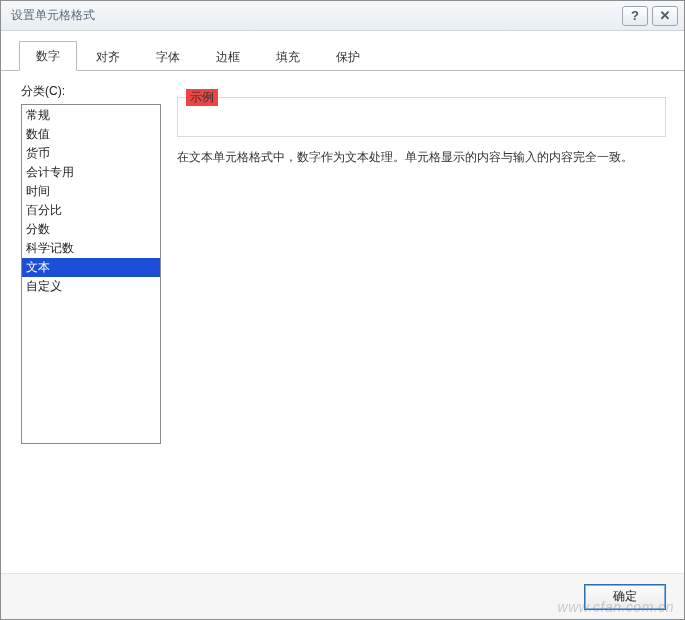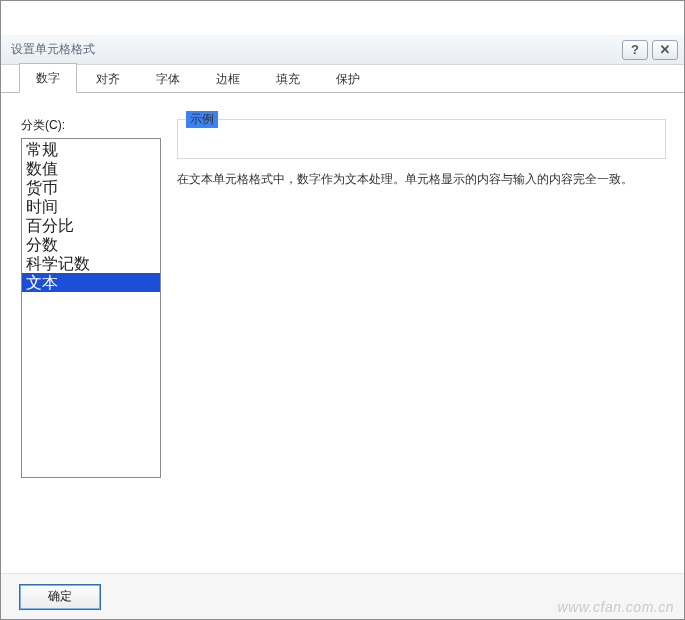--- a/index.html
+++ b/index.html
@@ -18,21 +18,20 @@
     display: flex;
     flex-direction: column;
   }
   .titlebar {
     height: 30px;
     background: linear-gradient(#f5f8fb, #e9eef3);
     border-bottom: 1px solid #d0d5da;
     display: flex;
     align-items: center;
     padding: 0 6px 0 10px;
-    margin-top: 34px;
   }
   .titlebar .title {
     flex: 1;
     color: #5a6a78;
     font-size: 12px;
   }
   .titlebar .winbtn {
     width: 26px;
     height: 20px;
     margin-left: 4px;
@@ -42,21 +41,21 @@
     display: flex;
     align-items: center;
     justify-content: center;
     color: #4a5865;
     font-weight: bold;
     font-size: 13px;
     cursor: default;
   }
   .tabstrip {
     display: flex;
-    height: 28px;
+    height: 40px;
     align-items: flex-end;
     padding: 4px 10px 0 18px;
     border-bottom: 1px solid #bcbcbc;
     background: #fff;
   }
   .tab {
     padding: 6px 16px 5px 16px;
     font-size: 12px;
     color: #333;
     border: 1px solid transparent;
@@ -80,21 +79,20 @@
   .topsection {
     display: flex;
     gap: 16px;
     flex: 1;
     min-height: 0;
   }
   .leftcol {
     width: 140px;
     display: flex;
     flex-direction: column;
-    margin-top: 12px;
   }
   .leftcol .label {
     font-size: 12px;
     color: #222;
     margin-bottom: 4px;
   }
   .listbox {
     flex: 0 0 340px;
     height: 340px;
     border: 1px solid #8a8a8a;
@@ -112,21 +110,21 @@
     background: #cfcfcf;
     border: 1px solid #b8b8b8;
   }
   .listbox::-webkit-scrollbar-button {
     background: #f0f0f0;
     height: 17px;
     border: 1px solid #d0d0d0;
   }
   .listitem {
     padding: 1px 4px;
-    font-size: 16px;
+    font-size: 12px;
     line-height: 17px;
     color: #222;
     cursor: default;
   }
   .listitem.selected {
     background: #1d4ed8;
     color: #fff;
   }
   .rightcol {
     flex: 1;
@@ -137,36 +135,36 @@
     border: 1px solid #d9d9d9;
     position: relative;
     height: 40px;
     margin-top: 14px;
     margin-bottom: 10px;
   }
   .fieldset .legend {
     position: absolute;
     top: -9px;
     left: 8px;
-    background: #3b82f6;
+    background: #ef4444;
     padding: 0 4px;
     font-size: 12px;
     color: #333;
   }
   .desc {
     font-size: 12px;
     color: #333;
     line-height: 20px;
     padding-right: 4px;
     font-family: Liberation Serif, serif;
   }
   .footer {
     height: 46px;
     display: flex;
-    justify-content: space-between;
+    justify-content: flex-end;
     align-items: center;
     gap: 10px;
     padding: 0 18px;
     border-top: 1px solid #e5e5e5;
     background: #f6f6f6;
   }
   .btn {
     width: 82px;
     height: 26px;
     border: 1px solid #9a9a9a;
@@ -219,25 +217,27 @@
 
   <div class="content">
     <div class="topsection">
 
       <div class="leftcol">
         <div class="label">分类(C):</div>
         <div class="listbox">
           <div class="listitem"><span>常规</span></div>
           <div class="listitem"><span>数值</span></div>
           <div class="listitem"><span>货币</span></div>
+          <div class="listitem"><span>会计专用</span></div>
           <div class="listitem"><span>时间</span></div>
           <div class="listitem"><span>百分比</span></div>
           <div class="listitem"><span>分数</span></div>
           <div class="listitem"><span>科学记数</span></div>
           <div class="listitem selected"><span>文本</span></div>
+          <div class="listitem"><span>自定义</span></div>
         </div>
       </div>
 
       <div class="rightcol">
         <div class="fieldset">
           <div class="legend">示例</div>
         </div>
         <div class="desc">在文本单元格格式中，数字作为文本处理。单元格显示的内容与输入的内容完全一致。</div>
       </div>
 

